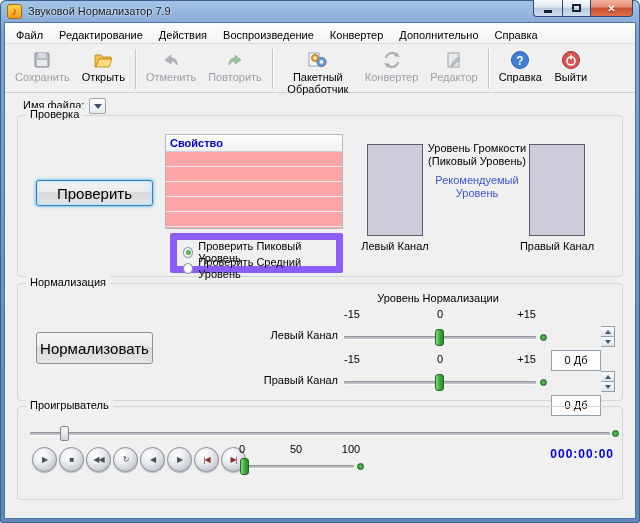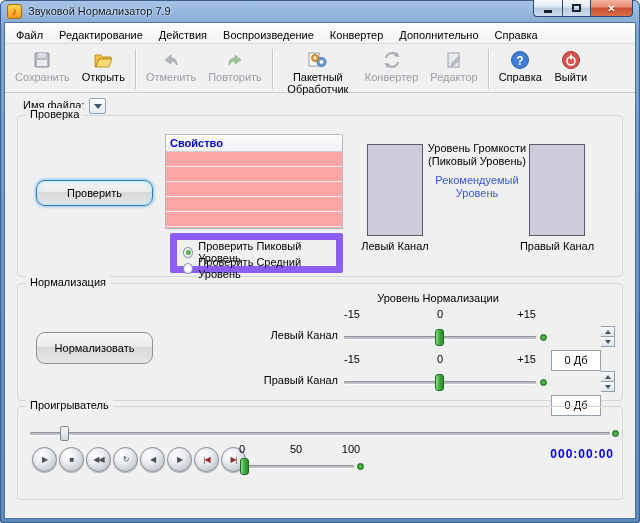--- a/index.html
+++ b/index.html
@@ -52,22 +52,22 @@
     display:flex; align-items:center; justify-content:center; }
   .caret { width:0; height:0; border-left:4px solid transparent; border-right:4px solid transparent; border-top:5px solid #41536a; }
 
   
   .group { position:absolute; border:1px solid #d3d6d3; border-radius:4px; }
   .gtitle { position:absolute; top:-8px; left:8px; background:#f0f0f0; padding:0 4px; line-height:13px; }
   .g-check { left:12px; top:92px; width:606px; height:162px; }
   .g-norm  { left:12px; top:260px; width:606px; height:118px; }
   .g-player{ left:12px; top:383px; width:606px; height:94px; }
 
-  .btn { position:absolute; font-family:inherit; font-size:11px; color:#000; cursor:default;
-    background:linear-gradient(#f6f6f6,#ebebeb 45%,#d9d9d9 46%,#e6e6e6); border:1px solid #8e9094; border-radius:9px; }
+  .btn { position:absolute; font-family:inherit; font-size:15px; color:#000; cursor:default;
+    background:linear-gradient(#f6f6f6,#ebebeb 45%,#d9d9d9 46%,#e6e6e6); border:1px solid #8e9094; border-radius:3px; }
   .btn.focus { border-color:#2d7fb2; box-shadow:0 0 3px 1px #86c5ea, inset 0 0 4px 1px #bfe4f8; }
   .b-check { left:18px; top:64px; width:117px; height:26px; }
   .b-norm  { left:18px; top:48px; width:117px; height:32px; }
 
   
   .ptable { position:absolute; left:147px; top:18px; width:178px; height:95px;
     background:#fca5a5; border:1px solid #b6babf; }
   .th { height:17px; line-height:17px; padding-left:4px; font-weight:bold; color:#0000cc;
     background:linear-gradient(#fefefe,#f0f1f3); border-bottom:1px solid #ccd0d4; }
   .tr { height:15px; border-bottom:1px solid #ebedf0; }

